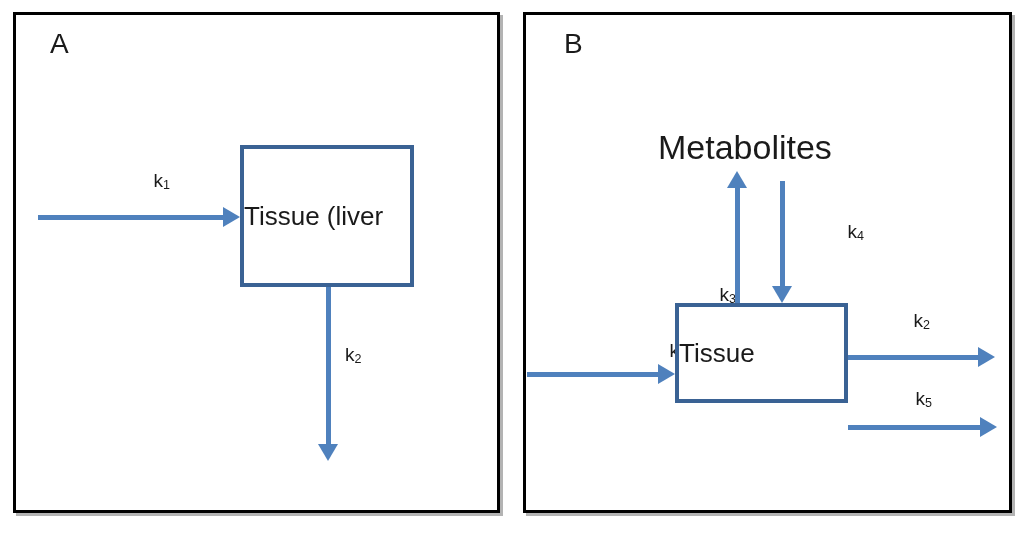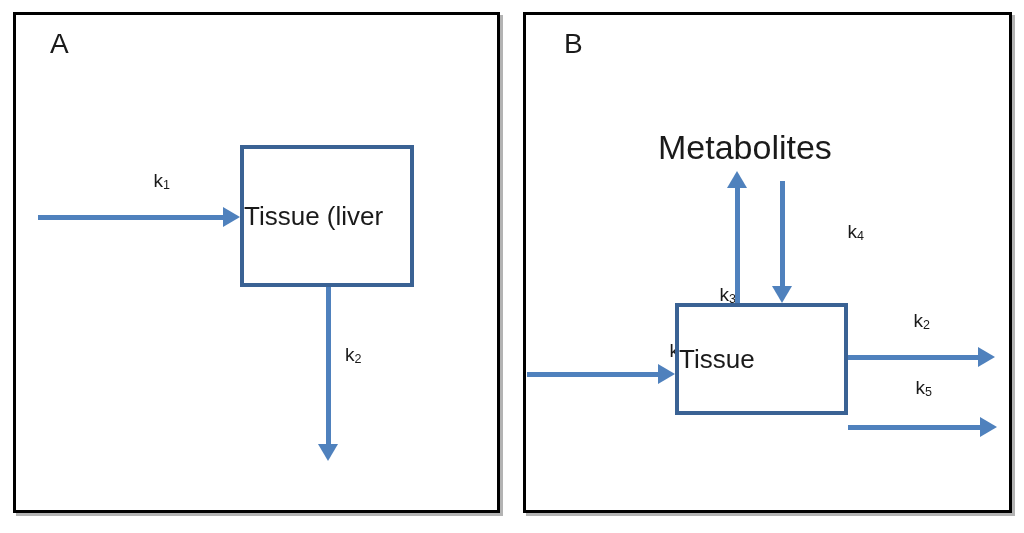--- a/index.html
+++ b/index.html
@@ -173,34 +173,34 @@
 
     <span class="k-label" style="left:100px; top:326px; width:60px;">
       <span>k</span><span class="ksub">1</span>
     </span>
 
     <div class="arrow" style="left:1px; top:349px; width:148px; height:21px;">
       <div class="shaft-h" style="width:136px;"></div>
       <div class="head-right"></div>
     </div>
 
-    <div class="compartment-box" style="left:149px; top:288px; width:173px; height:112px;">
+    <div class="compartment-box" style="left:149px; top:288px; width:173px; height:100px;">
       <span>Tissue</span>
     </div>
 
     <span class="k-label" style="left:344px; top:296px; width:60px;">
       <span>k</span><span class="ksub">2</span>
     </span>
 
     <div class="arrow" style="left:322px; top:332px; width:147px; height:21px;">
       <div class="shaft-h" style="width:135px;"></div>
       <div class="head-right"></div>
     </div>
 
-    <span class="k-label" style="left:346px; top:363px; width:60px;">
+    <span class="k-label" style="left:346px; top:374px; width:60px;">
       <span>k</span><span class="ksub">5</span>
     </span>
 
     <div class="arrow" style="left:322px; top:402px; width:149px; height:21px;">
       <div class="shaft-h" style="width:137px;"></div>
       <div class="head-right"></div>
     </div>
 
   </div>
 </div>

